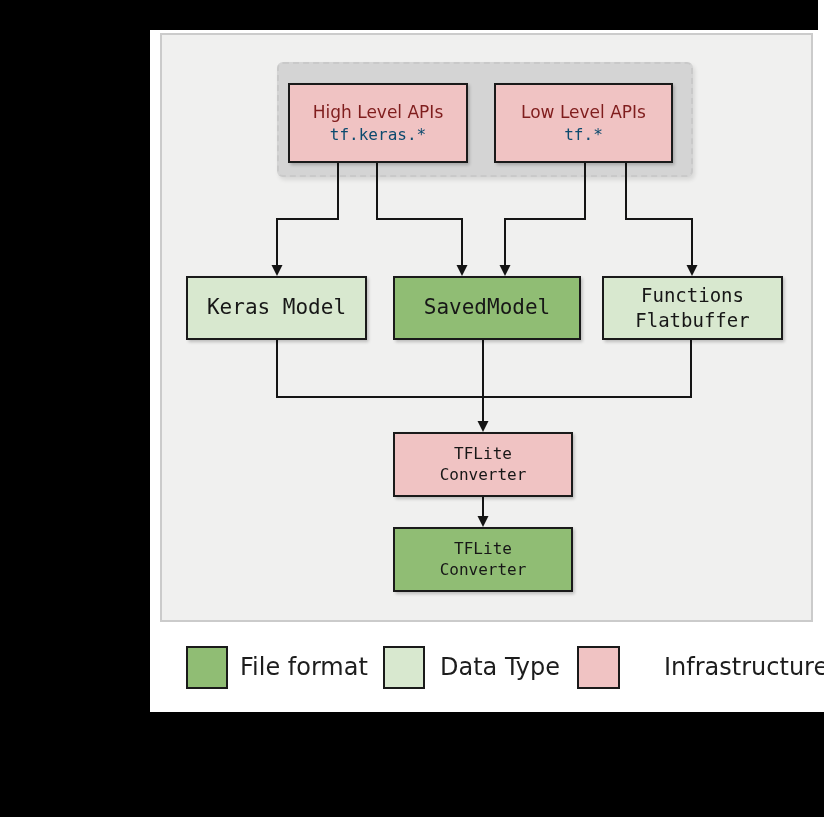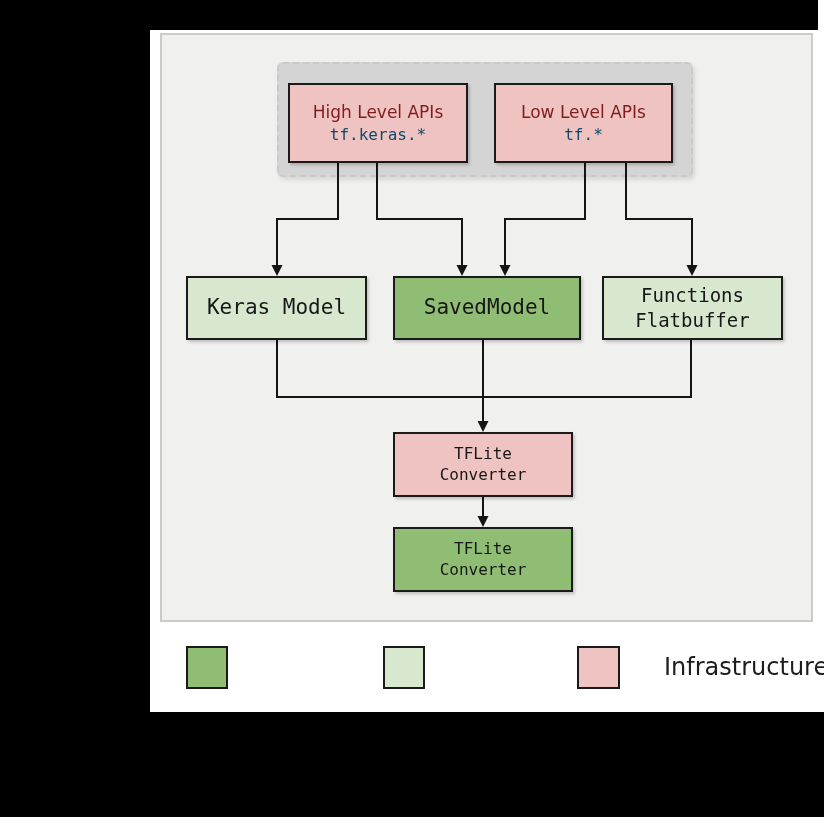--- a/index.html
+++ b/index.html
@@ -169,19 +169,21 @@
     <div class="mono-label size-20">TFLite</div>
     <div class="mono-label size-20">Converter</div>
   </div>
 
   <div class="box box-flatbuffer" style="background-color: rgb(144, 189, 116);">
     <div class="mono-label size-20">TFLite</div>
     <div class="mono-label size-20">Converter</div>
   </div>
 
   <div class="legend-swatch sw-1" style="background-color: rgb(144, 189, 116);"></div>
+  <div class="legend-label lb-1">File format</div>
 
   <div class="legend-swatch sw-2" style="background-color: rgb(216, 232, 207);"></div>
+  <div class="legend-label lb-2">Data Type</div>
 
   <div class="legend-swatch sw-3" style="background-color: rgb(240, 195, 195);"></div>
   <div class="legend-label lb-3">Infrastructure</div>
 
 </div>
 
 </body></html>

